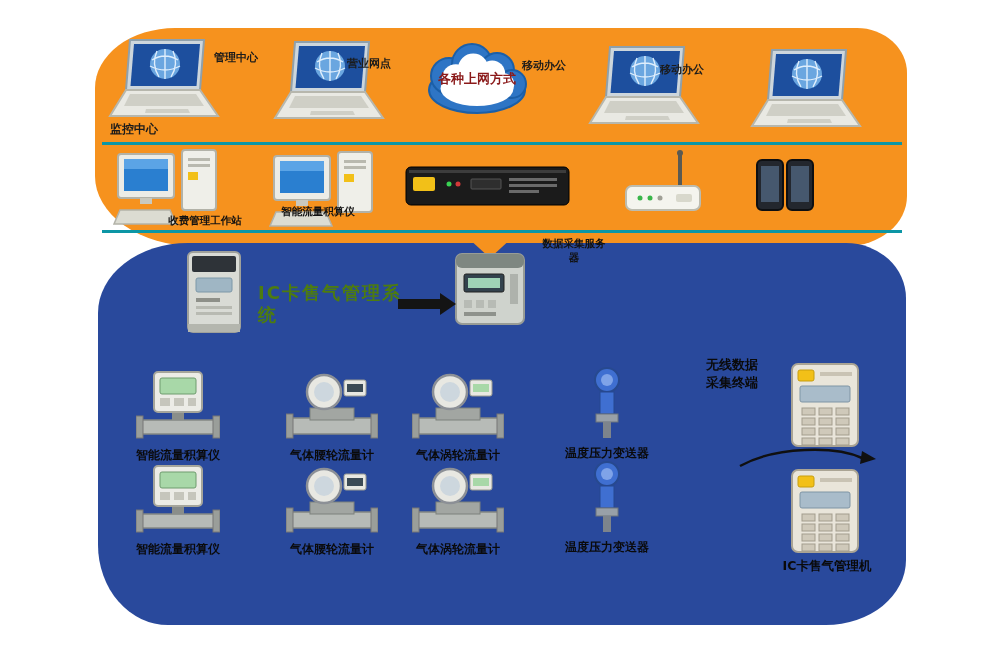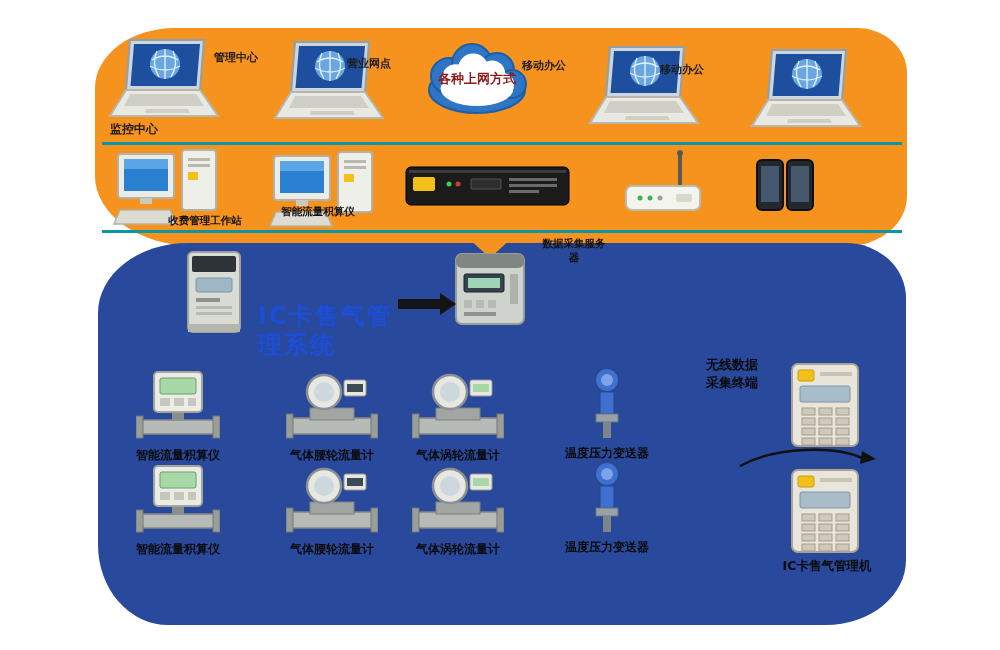--- a/index.html
+++ b/index.html
@@ -16,22 +16,22 @@
   .teal-line{position:absolute;left:102px;width:800px;height:3px;background:#0C96A5;z-index:1;}
   .tl1{top:142px;} .tl2{top:230px;}
   .abs{position:absolute;z-index:3;}
   
   .lap-label{position:absolute;z-index:4;font-size:11px;font-weight:bold;color:#1b1b1b;white-space:nowrap;}
   .small-note{position:absolute;z-index:4;font-size:12px;font-weight:bold;color:#1b1b1b;white-space:nowrap;}
   .dev-label{position:absolute;z-index:4;font-size:10.5px;font-weight:bold;color:#111;
         text-align:center;line-height:1.3;}
   .blue-label{position:absolute;z-index:4;font-size:12px;font-weight:bold;color:#0a0a0a;
         text-align:center;line-height:1.35;}
-  .headline{position:absolute;z-index:4;font-size:24px;font-weight:bold;color:#1d4ed8;
-        line-height:1.2;letter-spacing:2px;width:150px;margin-top:20px;}
+  .headline{position:absolute;z-index:4;font-size:18px;font-weight:bold;color:#4d7c0f;
+        line-height:1.2;letter-spacing:2px;width:150px;}
   .right-note{position:absolute;z-index:4;font-size:13px;font-weight:bold;color:#0a0a0a;line-height:1.4;}
   
   .cloud-wrap{position:absolute;left:416px;top:36px;width:122px;height:86px;z-index:4;}
   .cloud-text{position:absolute;left:0;top:34px;width:122px;text-align:center;z-index:5;
         font-size:13px;font-weight:bold;color:#8B1A1A;}
   
   .arrow-right{position:absolute;left:398px;top:299px;width:42px;height:10px;background:#141414;z-index:4;}
   .arrow-right:after{content:"";position:absolute;right:-16px;top:-6px;width:0;height:0;
         border-left:16px solid #141414;border-top:11px solid transparent;border-bottom:11px solid transparent;}
 </style>

